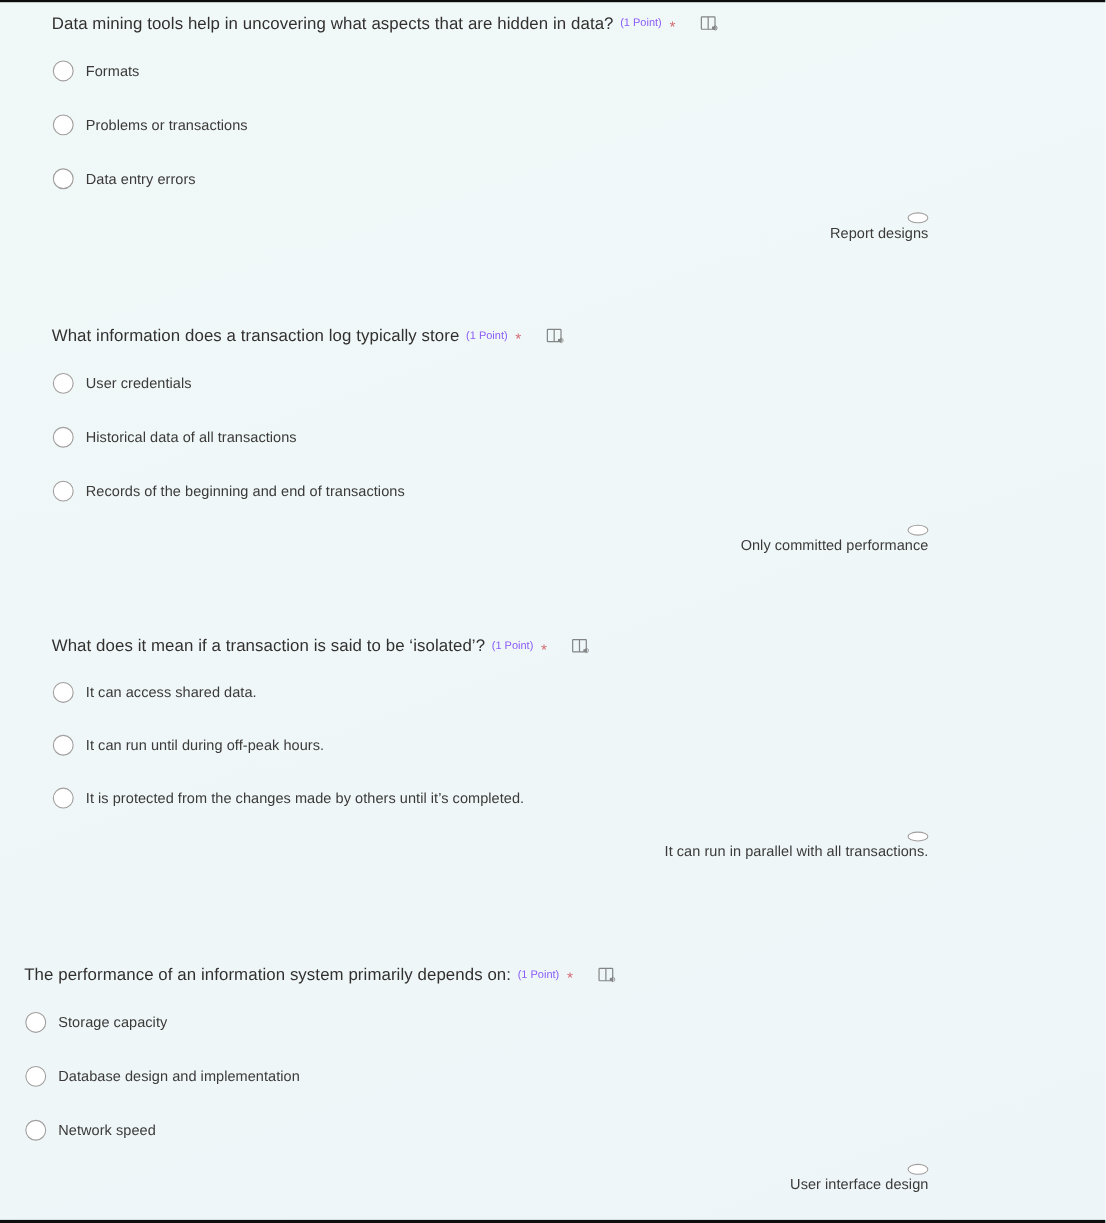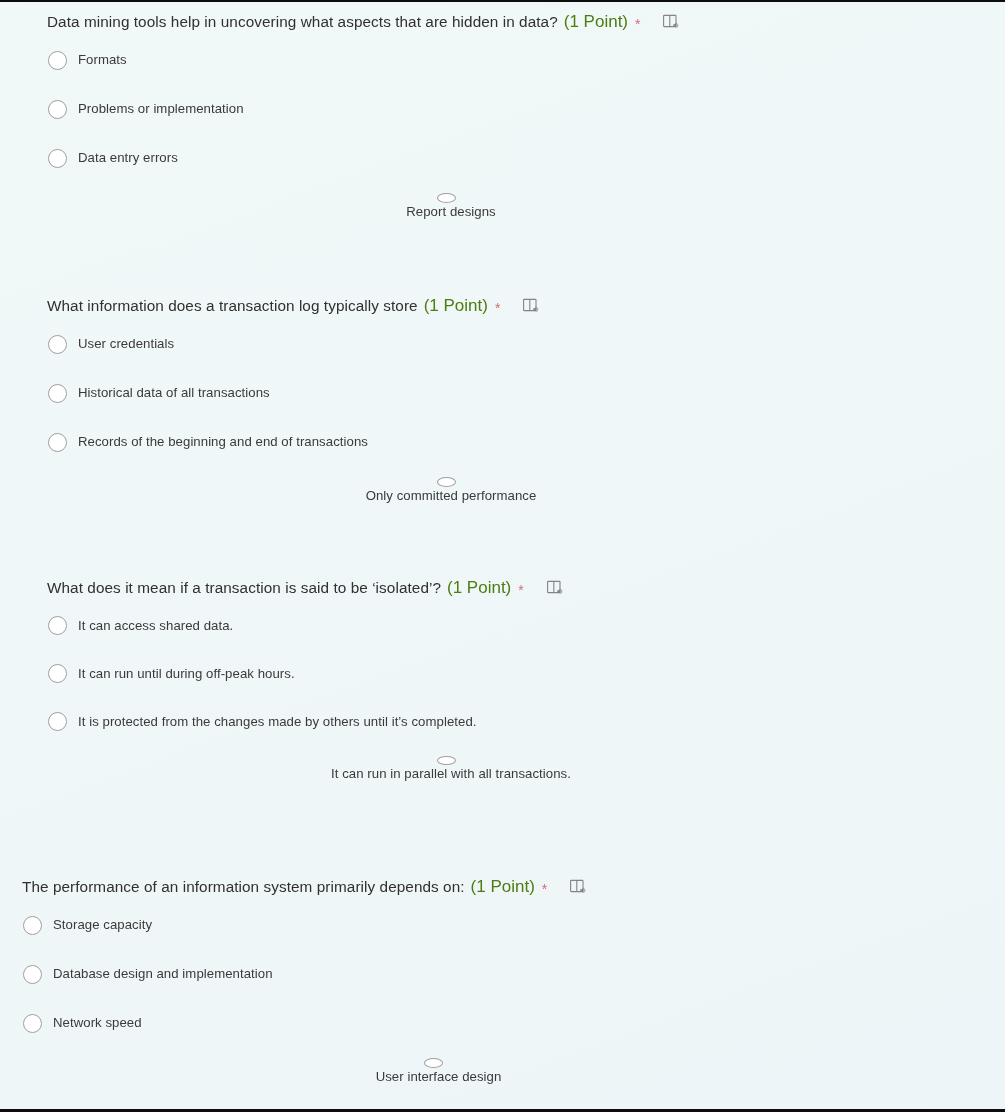--- a/index.html
+++ b/index.html
@@ -56,22 +56,22 @@
   }
 
   .question-title {
     font-size: 15.3px;
     color: #32302f;
     letter-spacing: 0.005em;
     white-space: pre;
   }
 
   .points-label {
-    font-size: 17px;
-    color: #4d7c0f;
+    font-size: 10px;
+    color: #8b5cf6;
     margin-left: 6px;
     white-space: pre;
     text-align: right;
   }
 
   .required-star {
     font-size: 14px;
     color: #d36b73;
     margin-left: 7px;
     line-height: 1;
@@ -91,21 +91,21 @@
     cursor: pointer;
   }
   .reader-icon svg { display: block; }
 
   .options-list {
     display: block;
   }
 
   .option-row {
     display: flex;
-    align-items: center;
+    align-items: flex-end;
     height: 28px;
     margin-bottom: 21px;
     cursor: pointer;
   }
   .option-row:last-child { margin-bottom: 0; flex-direction: column; }
 
   .radio-mark {
     width: 19px;
     height: 19px;
     min-width: 19px;
@@ -148,21 +148,21 @@
         </svg>
       </span>
     </div>
     <div class="options-list">
       <div class="option-row">
         <span class="radio-mark"></span>
         <span class="option-label">Formats</span>
       </div>
       <div class="option-row">
         <span class="radio-mark"></span>
-        <span class="option-label">Problems or implementation</span>
+        <span class="option-label">Problems or transactions</span>
       </div>
       <div class="option-row">
         <span class="radio-mark"></span>
         <span class="option-label">Data entry errors</span>
       </div>
       <div class="option-row">
         <span class="radio-mark"></span>
         <span class="option-label">Report designs</span>
       </div>
     </div>

